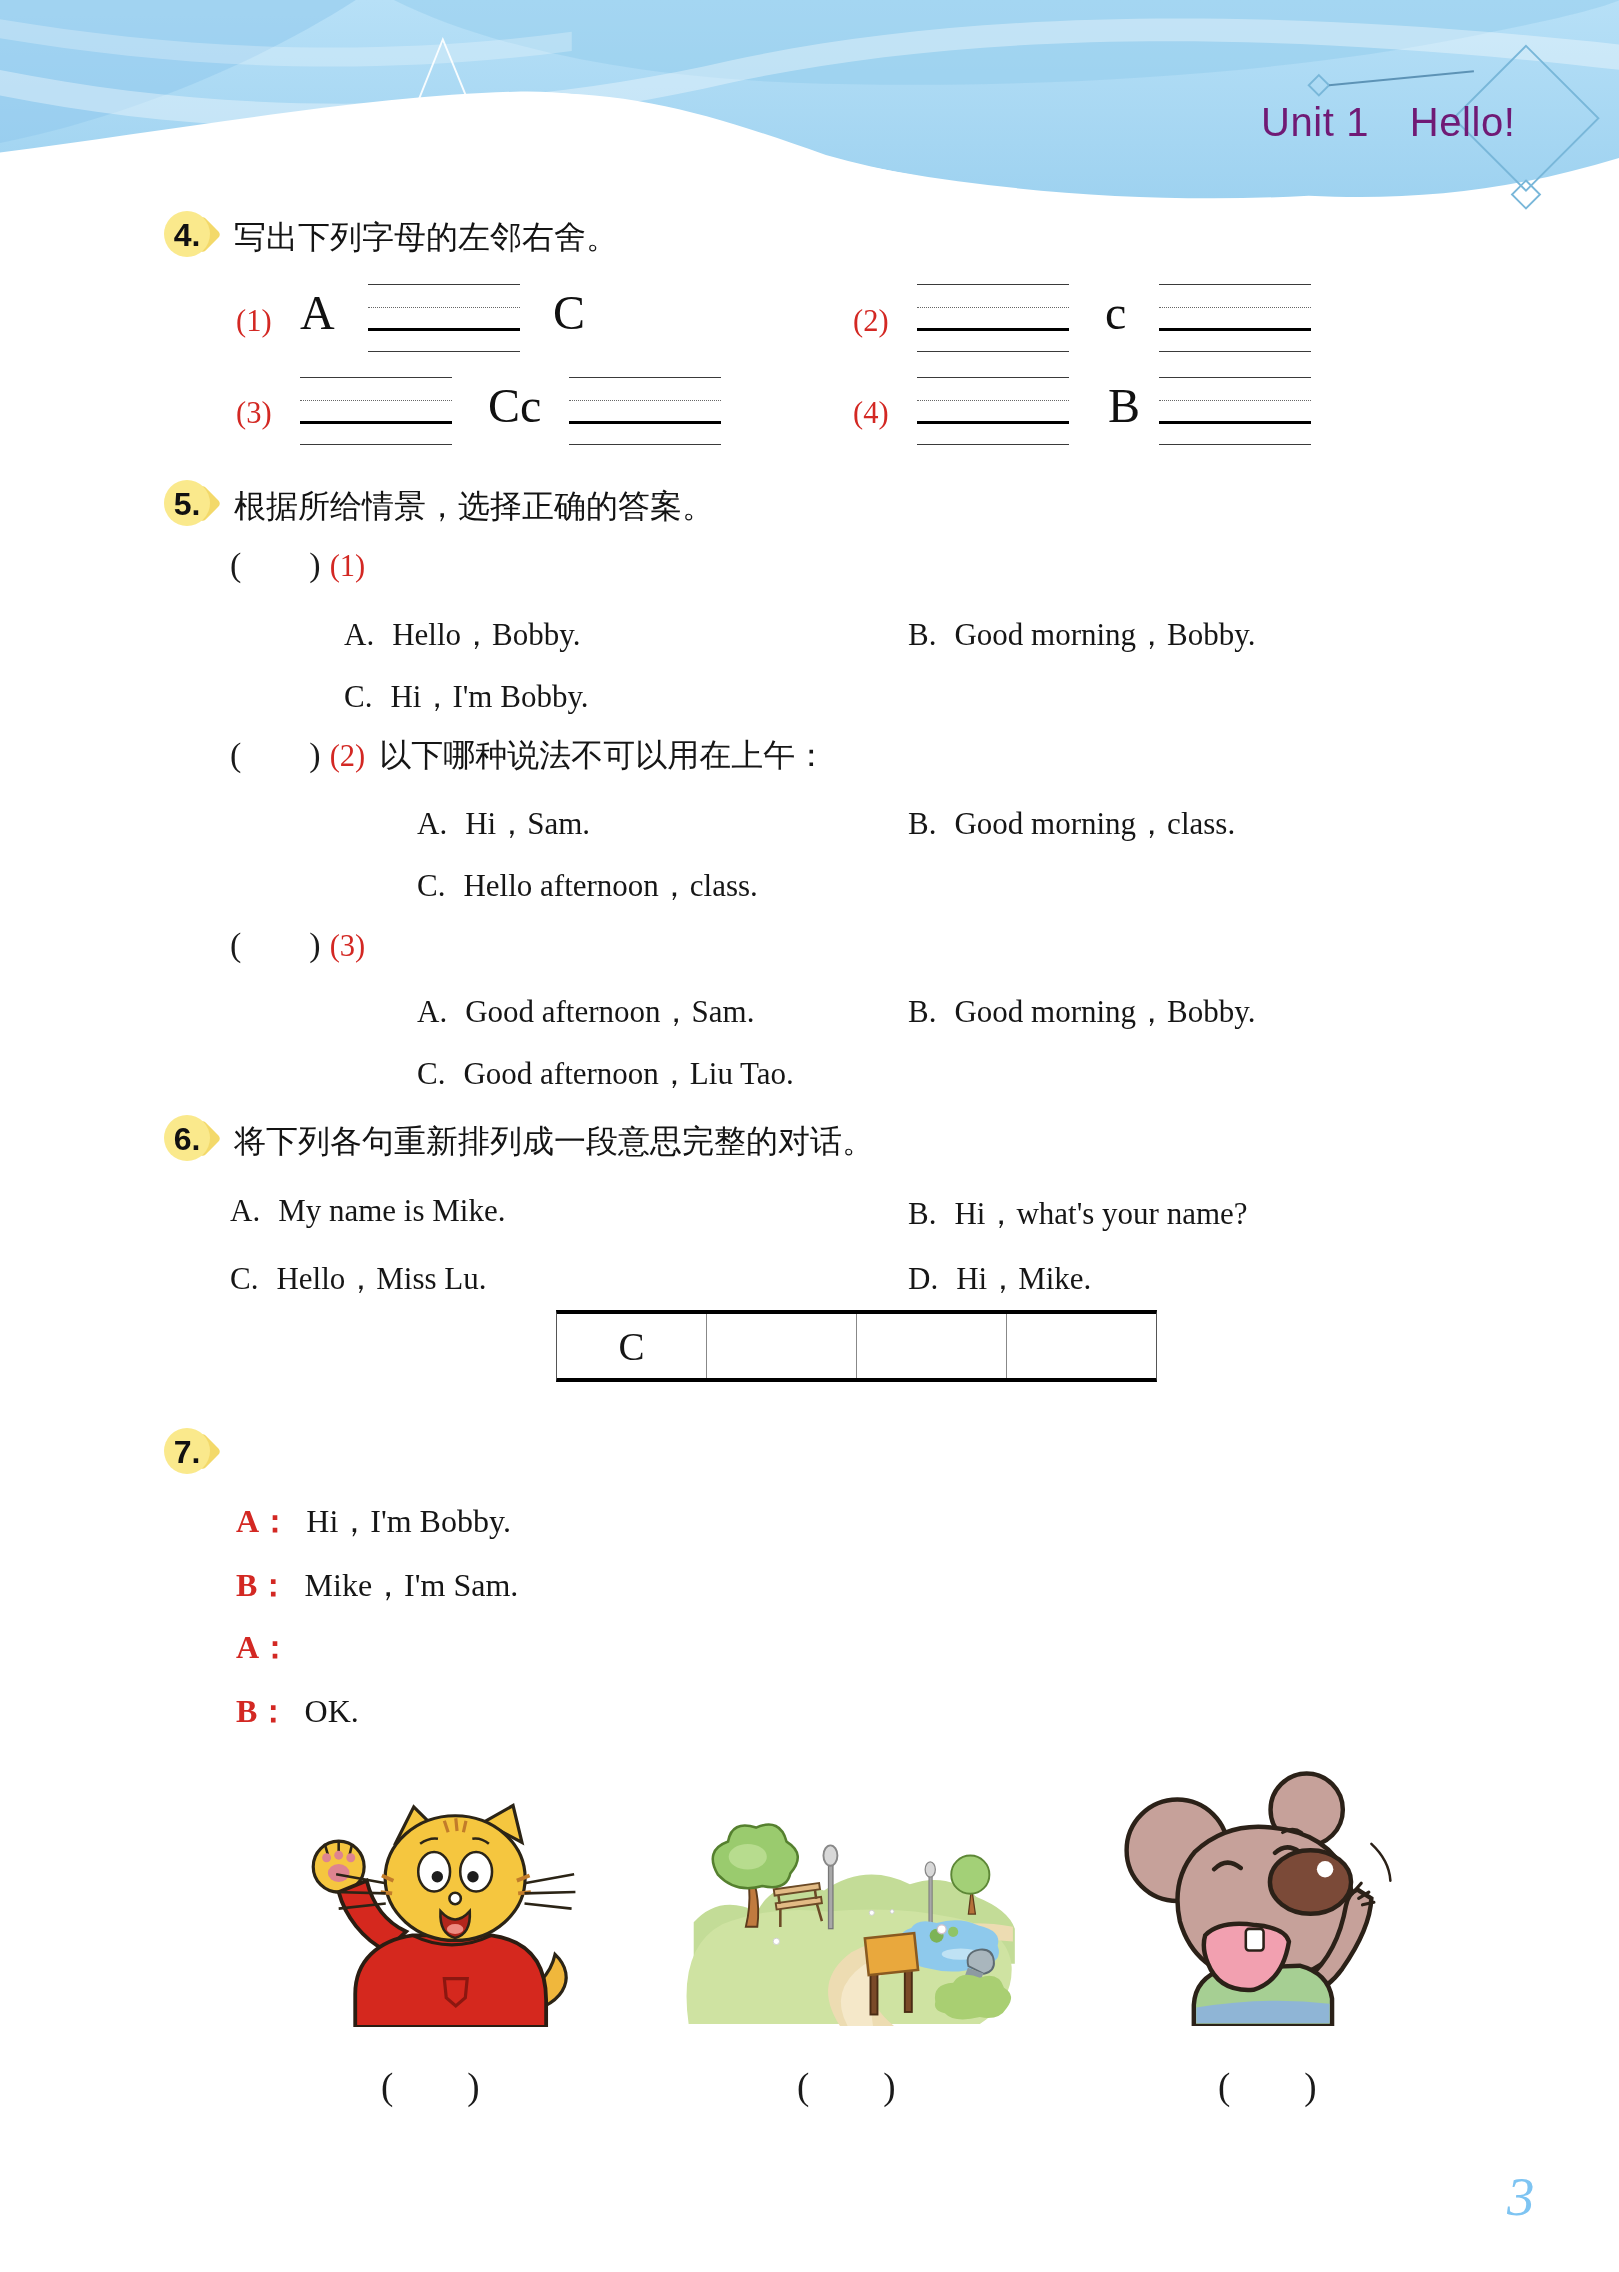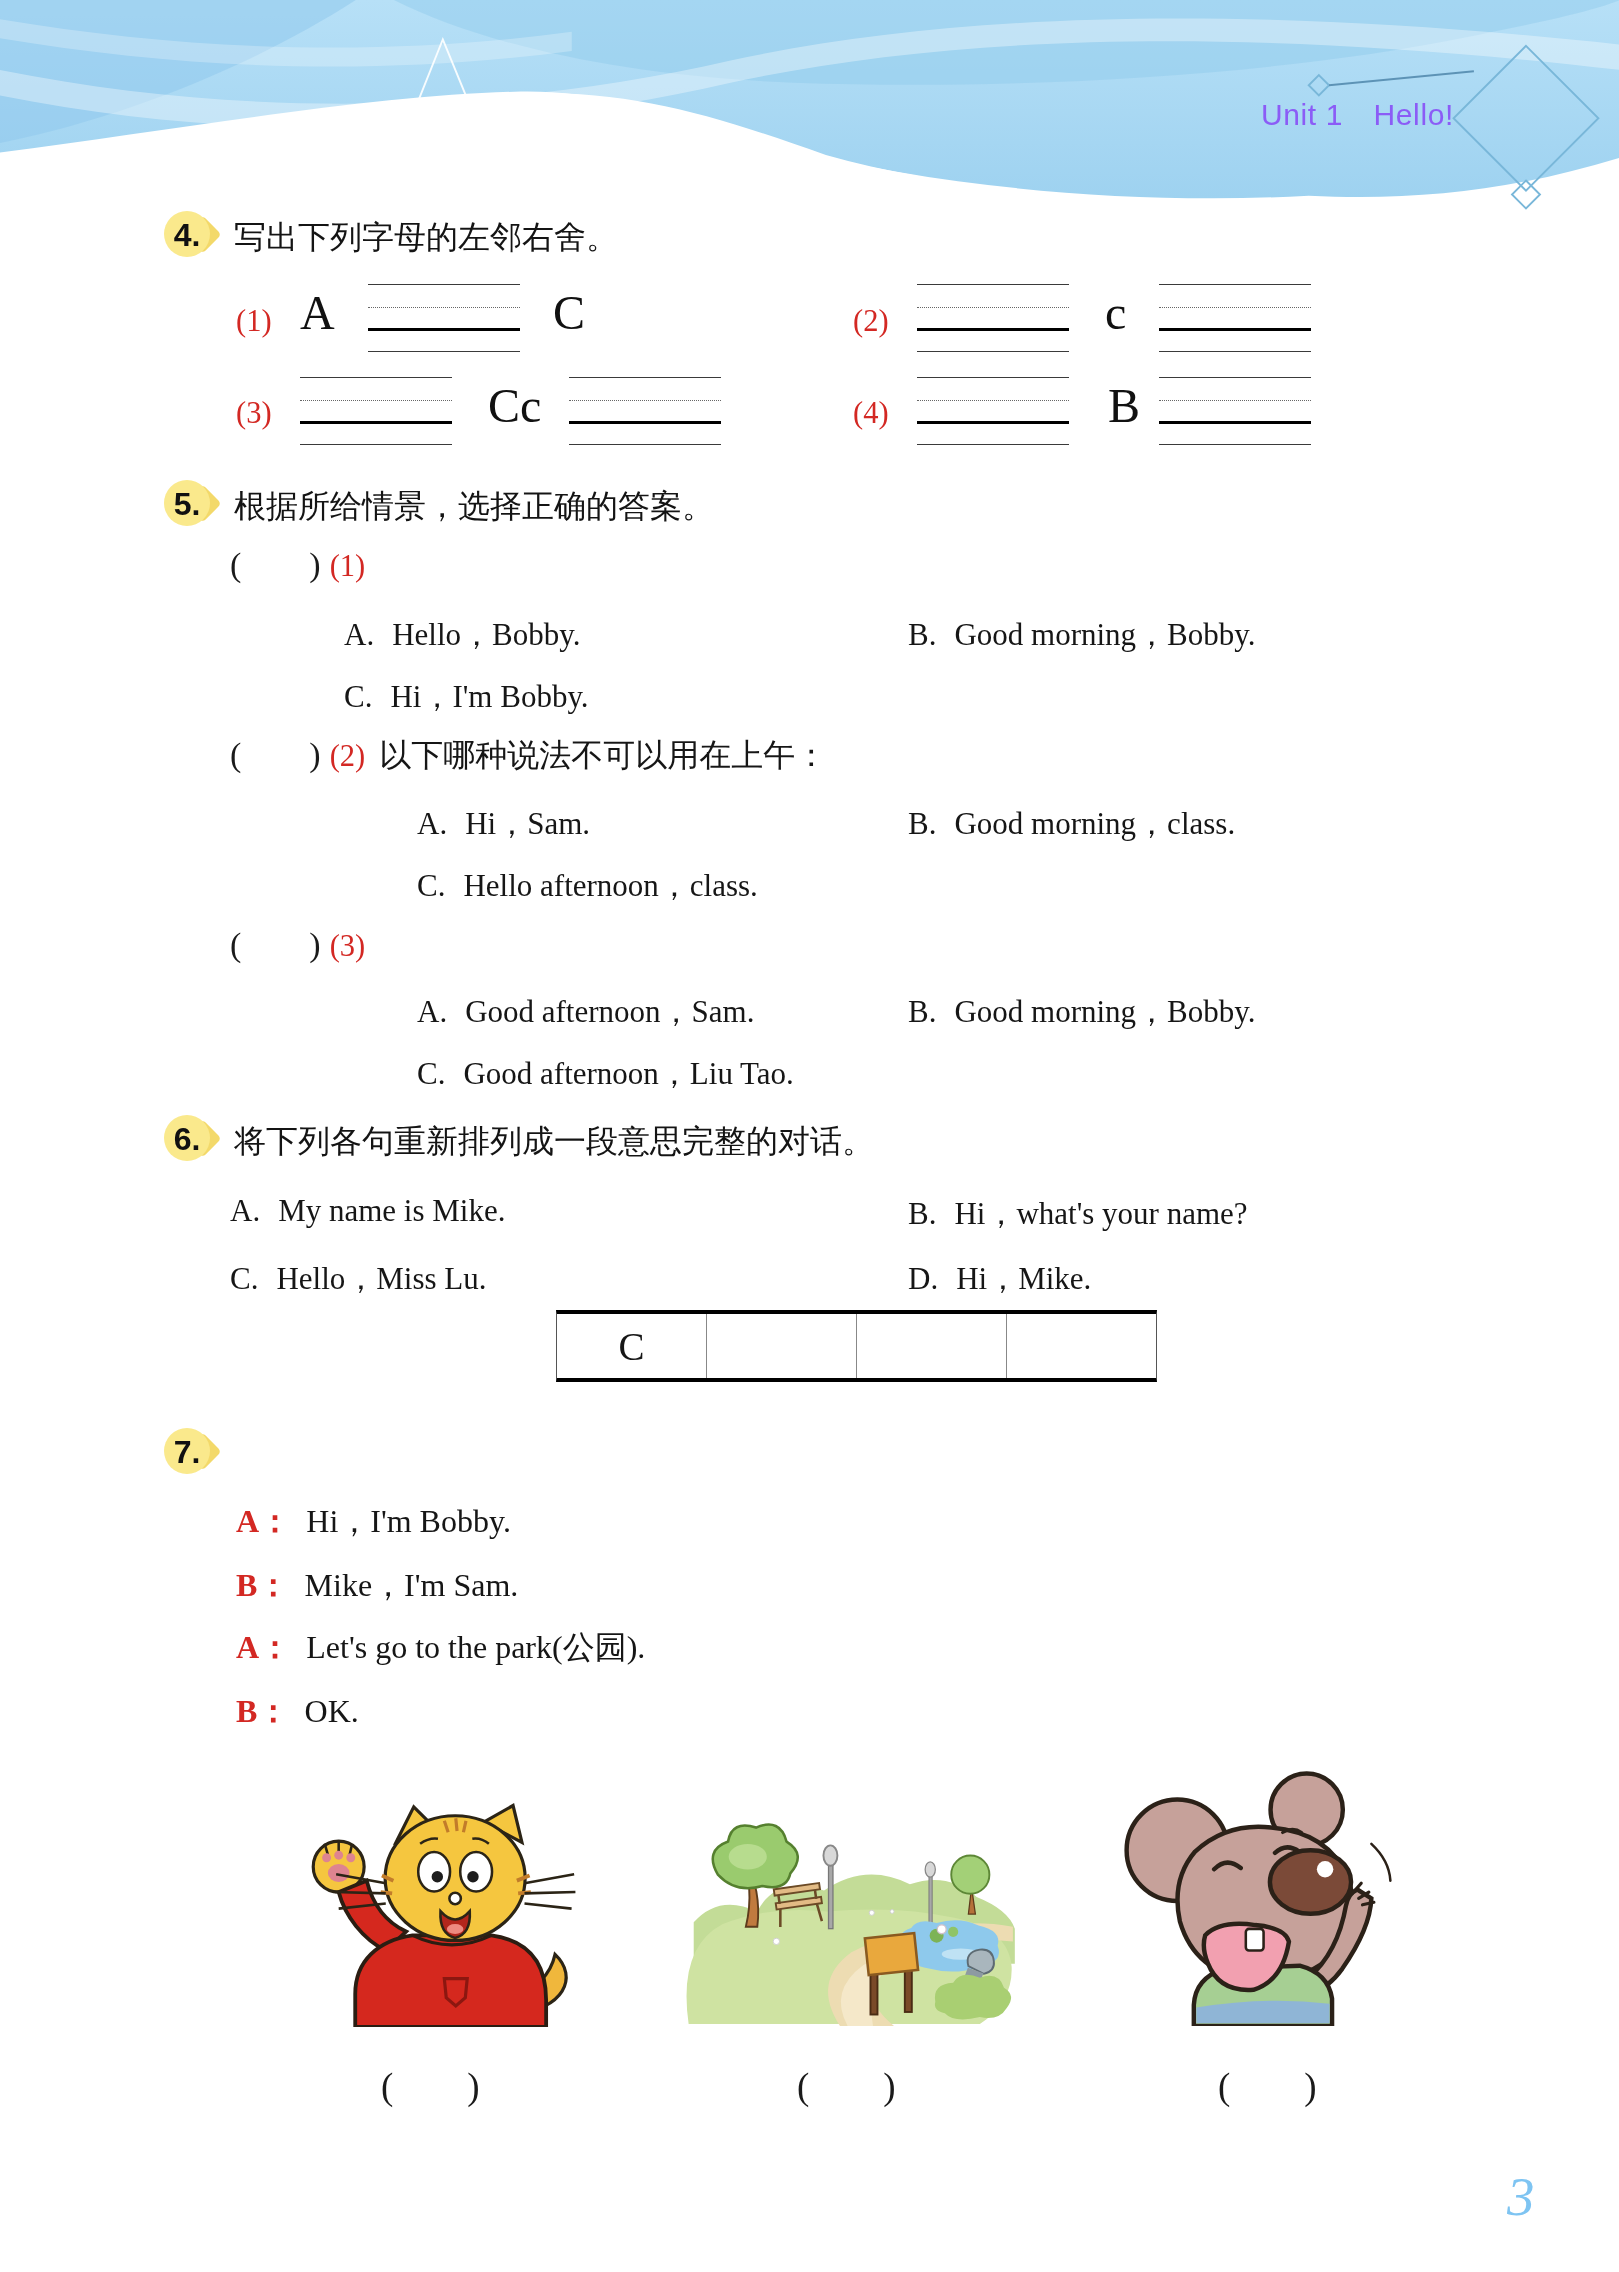--- a/index.html
+++ b/index.html
@@ -2,21 +2,21 @@
 <html style="font-size:10.2px"><head>
 <meta charset="utf-8">
 <style>
   html,body{margin:0;padding:0;background:#888;}
   .page{
     position:relative;width:1620px;height:2273px;background:#ffffff;
     font-family:"Liberation Serif","DejaVu Serif",serif;color:#161616;overflow:hidden;
   }
   
   .header-svg{position:absolute;left:0;top:0;}
-  .unit-title{position:absolute;left:1261px;top:95px;font-size:30px;color:#8b5cf6;
+  .unit-title{position:absolute;left:1261px;top:95px;font-size:40px;color:#701a75;
     font-family:"Liberation Sans","DejaVu Sans",sans-serif;white-space:pre;letter-spacing:0.6px;}
   
   .badge{position:absolute;width:50px;height:47px;}
   .badge .tail{position:absolute;left:25.4px;top:10.2px;width:27px;height:27px;background:#f3d96a;
     transform:rotate(45deg);border-radius:4.4px;}
   .badge .bubble{position:absolute;left:0;top:0;width:46px;height:46px;background:#fae98c;border-radius:50%;}
   .badge .num{position:absolute;left:0;top:5.7px;width:46px;text-align:center;
     font:700 32px "Liberation Sans","DejaVu Sans",sans-serif;color:#111;}
   .qtitle{position:absolute;font-size:32px;color:#141414;}
   
@@ -237,21 +237,20 @@
   <div class="dline" style="left:236px;top:1500px">
     <span class="spk">A：</span>
     <span class="txt">Hi，I'm Bobby.</span>
   </div>
   <div class="dline" style="left:236px;top:1564px">
     <span class="spk">B：</span>
     <span class="txt">Mike，I'm Sam.</span>
   </div>
   <div class="dline" style="left:236px;top:1626px">
     <span class="spk">A：</span>
-    <span class="txt">Let's go to the park(公园).</span>
   </div>
   <div class="dline" style="left:236px;top:1690px">
     <span class="spk">B：</span>
     <span class="txt">OK.</span>
   </div>
 
   <svg class="illus" style="left:260px;top:1803px" width="333" height="224" viewBox="0 0 520 352">
     <path d="M398,332 C475,324 500,274 462,238 C455,270 432,292 396,302 Z" fill="#f0b73c" stroke="#2b2416" stroke-width="5"></path>
     <circle cx="122" cy="100" r="40" fill="#f5c63f" stroke="#2b2416" stroke-width="5"></circle>
     <path d="M100,64 L105,81 M122,59 L122,78 M143,65 L139,82" stroke="#2b2416" stroke-width="4" fill="none"></path>

